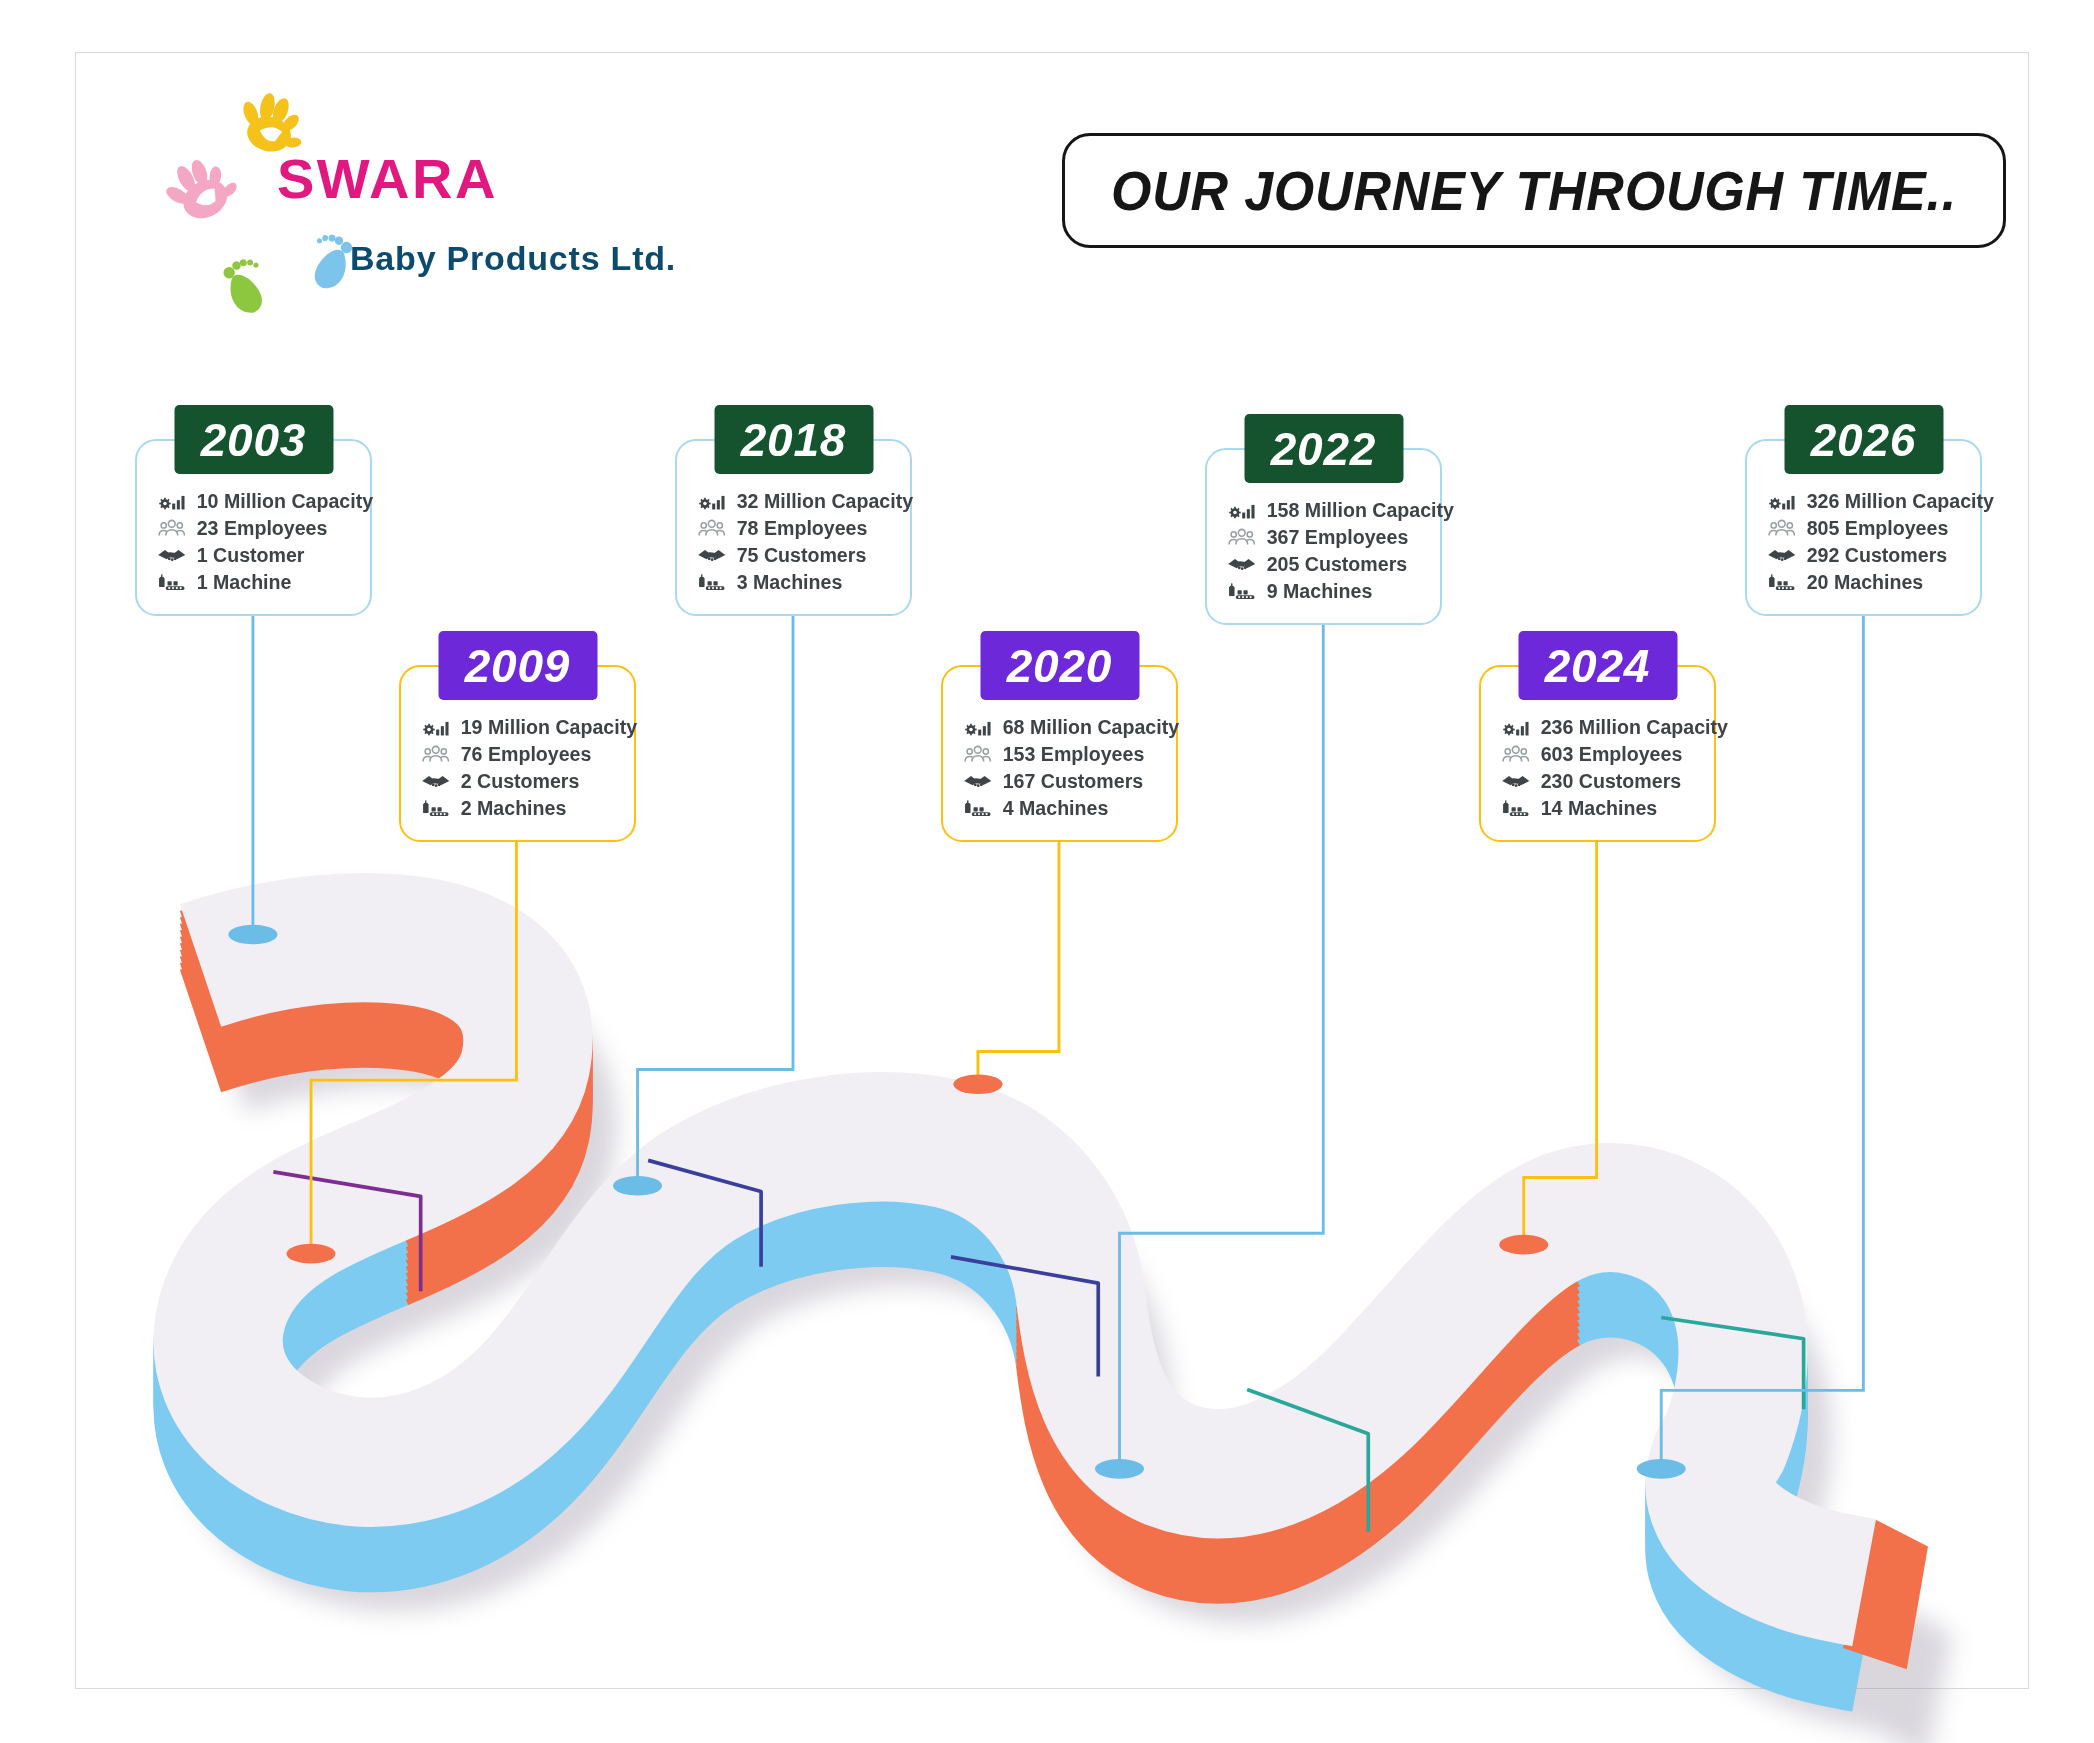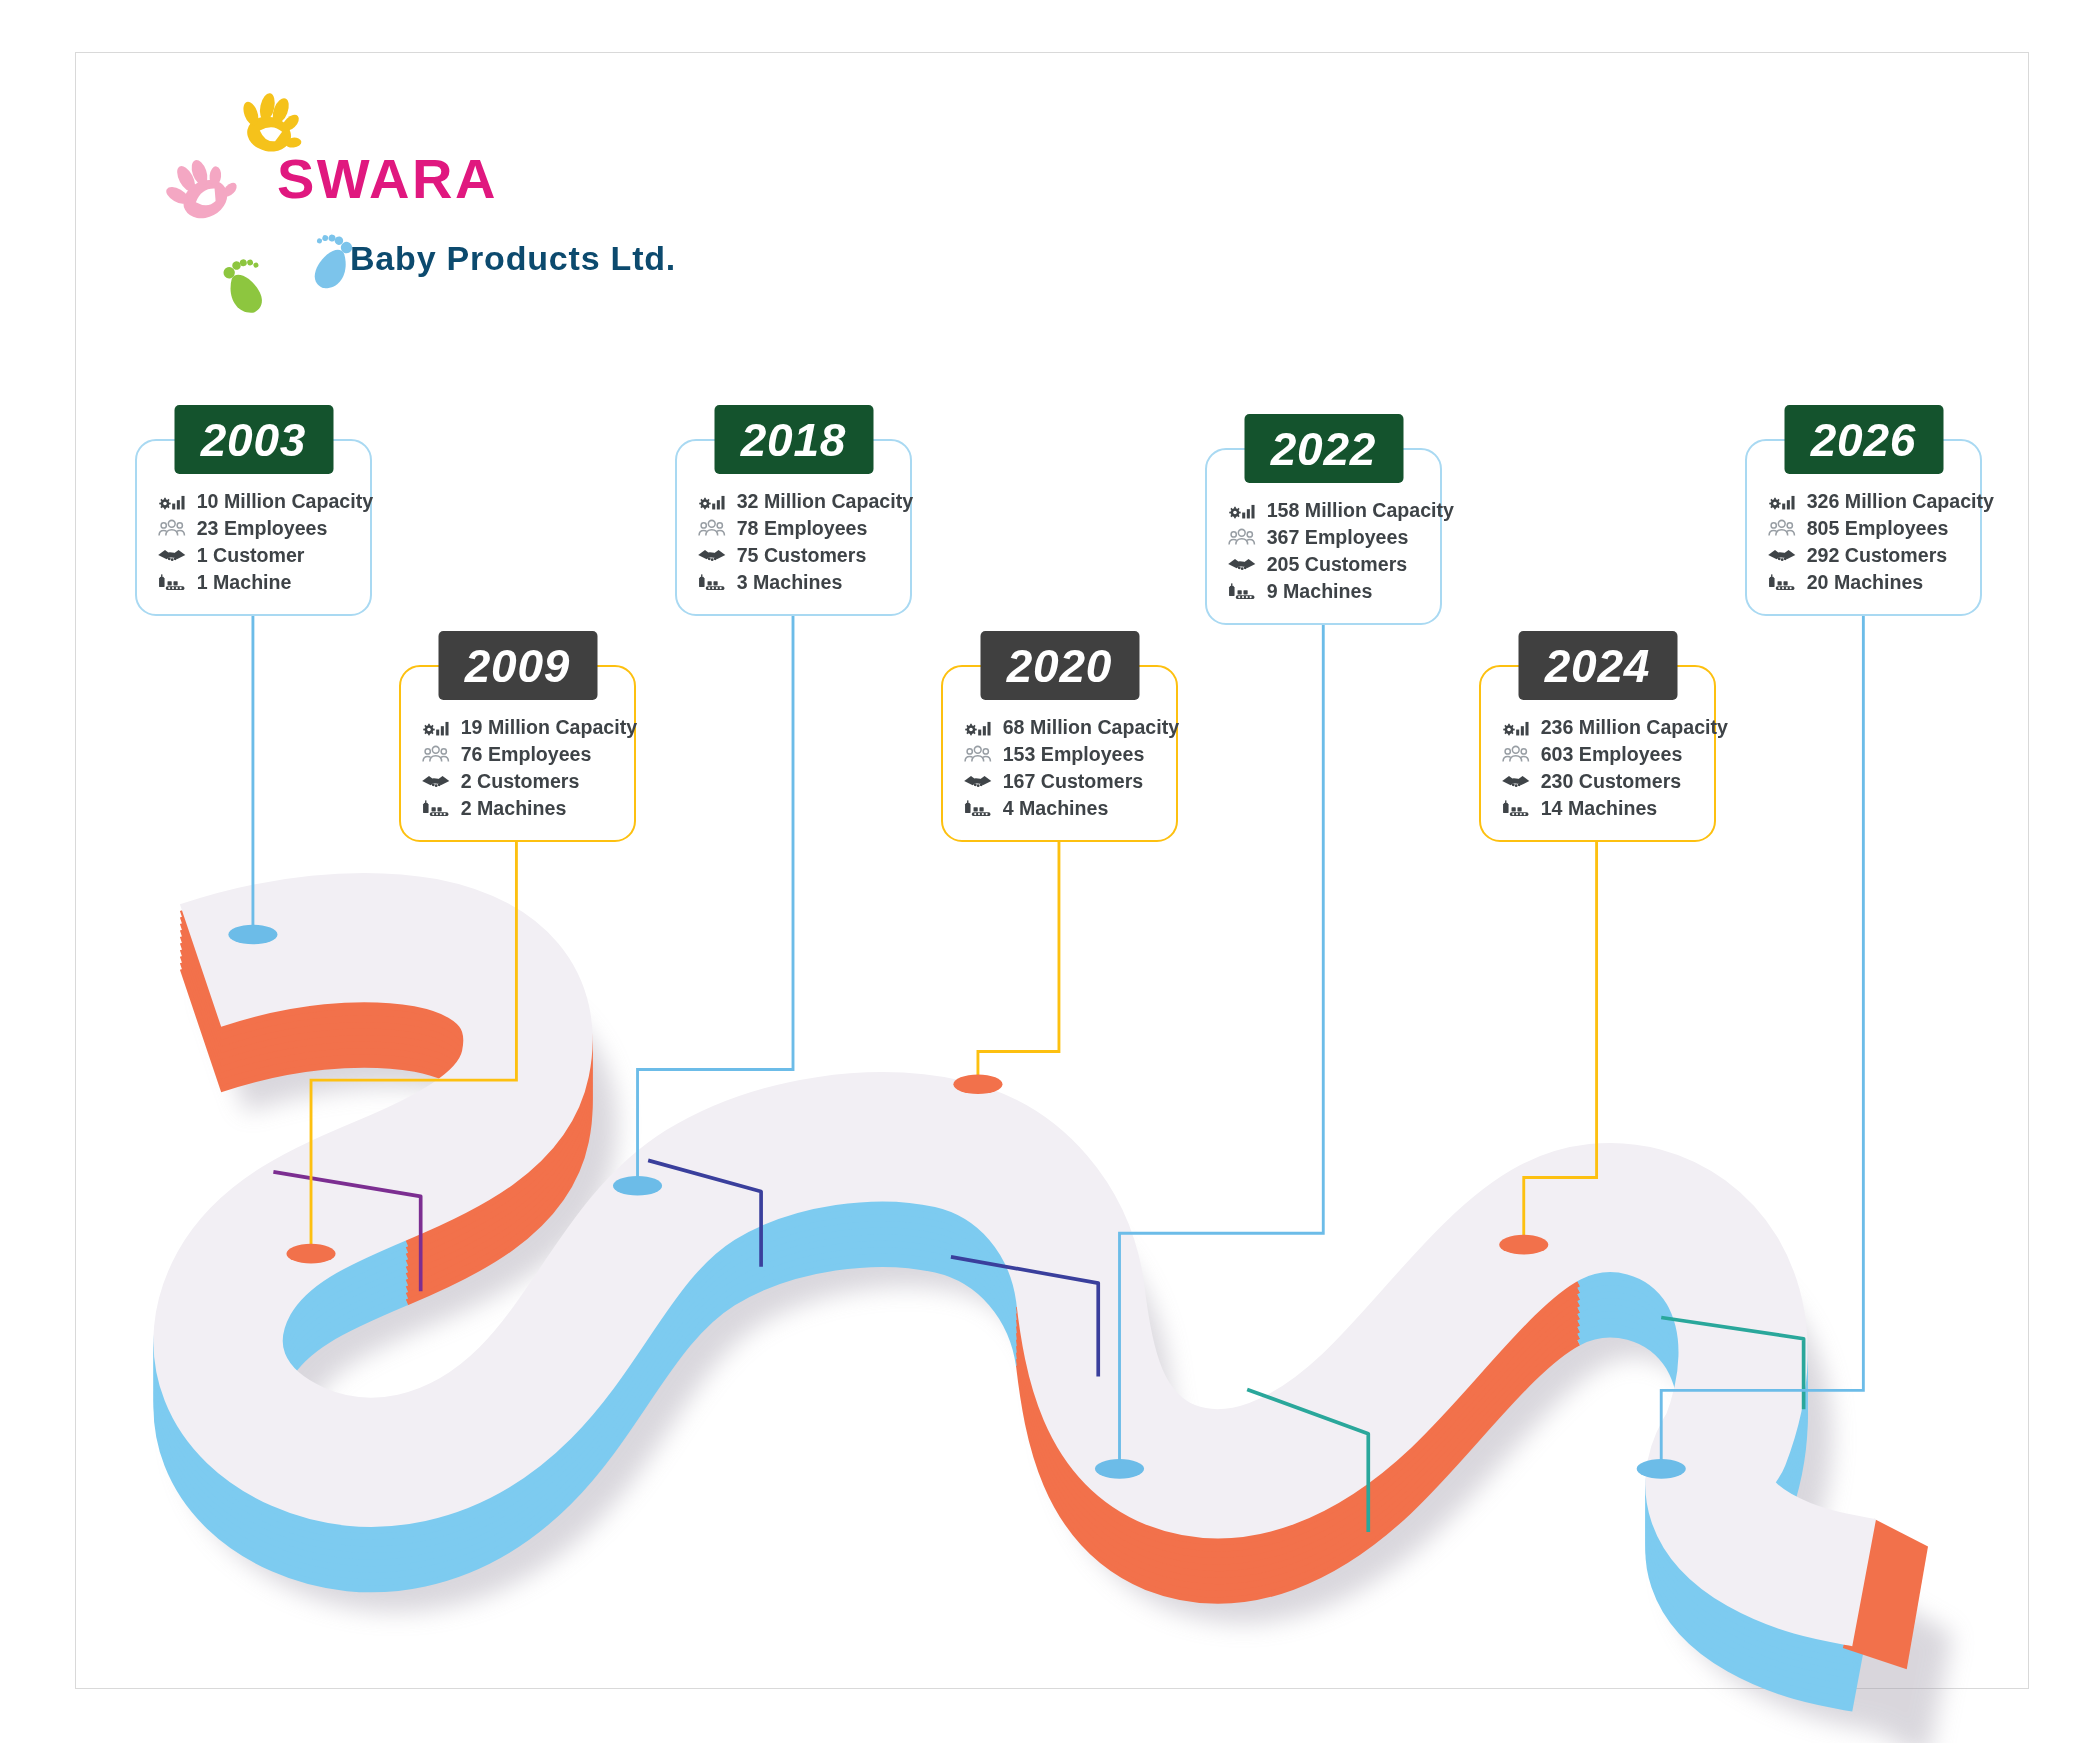--- a/index.html
+++ b/index.html
@@ -24,21 +24,21 @@
                   color:#0c4a6e; letter-spacing:0.8px; }
 
   
   .card { position:absolute; width:237px; height:177px; background:#fff; border-radius:21px; }
   .card.blue   { border:2.5px solid #a9d9f2; }
   .card.orange { border:2.5px solid #fdc010; }
   .tab { position:absolute; left:50%; transform:translateX(-50%); top:-36px;
          width:159px; height:69px; border-radius:4.9px; display:flex; align-items:center;
          justify-content:center; }
   .tab.blue   { background:#14532d; }
-  .tab.orange { background:#404040; }
+  .tab.orange { background:#6d28d9; }
   .tab span { color:#fff; font-size:46px; font-weight:800; font-style:italic; letter-spacing:0.8px; }
   .stats { padding:49px 8.2px 0 19.6px; }
   .stat-row { display:flex; height:27px; gap:10.6px; }
   .stat-row svg { width:29.5px; height:22px; flex:0 0 29.5px; }
   .stat-row span { font-size:19.6px; font-weight:bold; color:#3e4347; white-space:nowrap; }
   .ic-dark { fill:#3f4448; }
 </style>
 </head>
 <body>
 
@@ -245,20 +245,23 @@
       <circle cx="14" cy="20.2" r="1.3" fill="#ffffff"></circle>
         <circle cx="18.5" cy="20.2" r="1.3" fill="#ffffff"></circle>
       <circle cx="23" cy="20.2" r="1.3" fill="#ffffff"></circle>
         <circle cx="27.5" cy="20.2" r="1.3" fill="#ffffff"></circle>
     </symbol>
   </svg>
 
   <div class="logo-brand">SWARA</div>
   <div class="logo-tagline">Baby Products Ltd.</div>
 
+  <div class="banner">
+    <span>OUR JOURNEY THROUGH TIME..</span>
+  </div>
 
   <div class="card blue" style="left:135px;top:439px;">
     <div class="tab blue">
         <span>2003</span>
       </div>
     <div class="stats">
       <div class="stat-row">
           <svg class="ic-dark" viewBox="0 0 36 27" width="29.5" height="22">
             <use href="#ic-capacity"></use>
           </svg>

